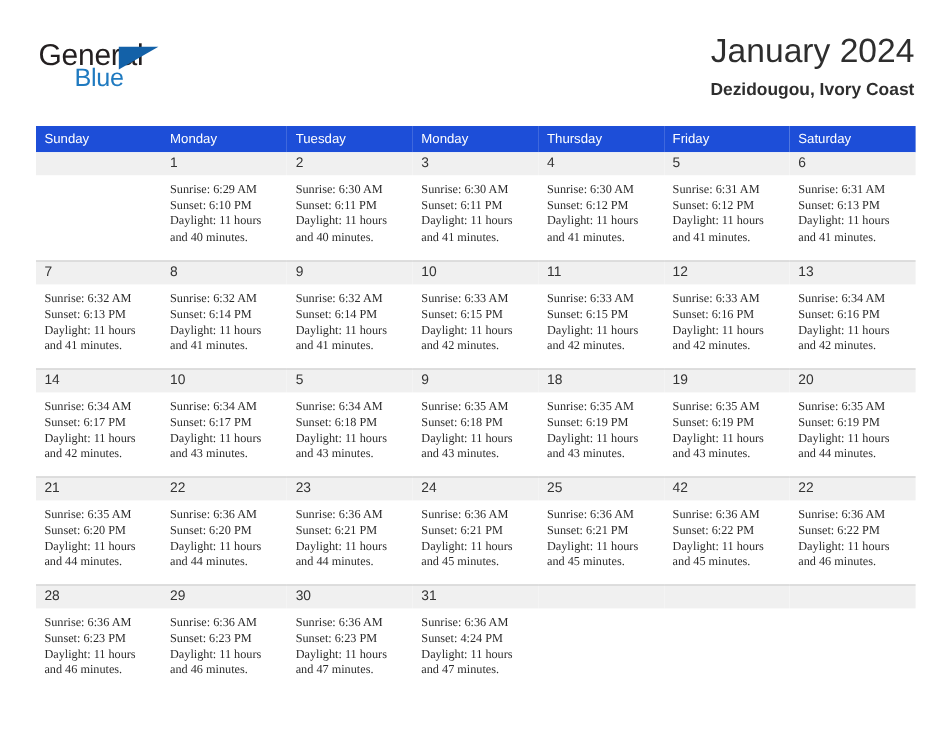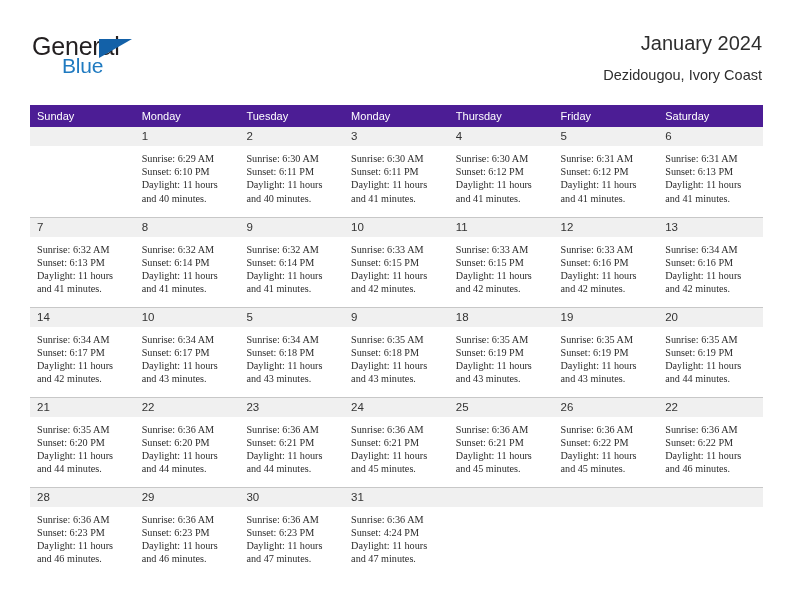--- a/index.html
+++ b/index.html
@@ -65,45 +65,46 @@
     border-top: 0 solid transparent;
   }
 
   .title-block {
     position: absolute;
     right: 0;
     top: 0;
     text-align: right;
   }
   .cal-title {
-    font-size: 20px;
+    font-size: 28px;
     color: #2e2e2e;
     line-height: 34px;
     white-space: nowrap;
     margin-left: 43px;
   }
   .cal-subtitle {
     margin-top: 6px;
     font-size: 14.5px;
     color: #2e2e2e;
     line-height: 18px;
     white-space: nowrap;
+    font-weight: bold;
   }
 
   
   .calendar {
     position: absolute;
     left: 30px;
     top: 105px;
     width: 733px;
     border-collapse: collapse;
     table-layout: fixed;
   }
   .calendar th {
-    background: #4c1d95;
+    background: #1d4ed8;
     color: #ffffff;
     font-size: 11px;
     font-weight: normal;
     text-align: left;
     padding: 5px 0 5px 7px;
     height: 17px;
     box-sizing: border-box;
     border: none;
   }
   .calendar td {
@@ -410,21 +411,21 @@
         <td>
           <div class="daynum-band">25</div>
           <div class="cell-lines">
             <div>Sunrise: 6:36 AM</div>
             <div>Sunset: 6:21 PM</div>
             <div>Daylight: 11 hours</div>
             <div>and 45 minutes.</div>
           </div>
         </td>
         <td>
-          <div class="daynum-band">26</div>
+          <div class="daynum-band">42</div>
           <div class="cell-lines">
             <div>Sunrise: 6:36 AM</div>
             <div>Sunset: 6:22 PM</div>
             <div>Daylight: 11 hours</div>
             <div>and 45 minutes.</div>
           </div>
         </td>
         <td>
           <div class="daynum-band">22</div>
           <div class="cell-lines">

